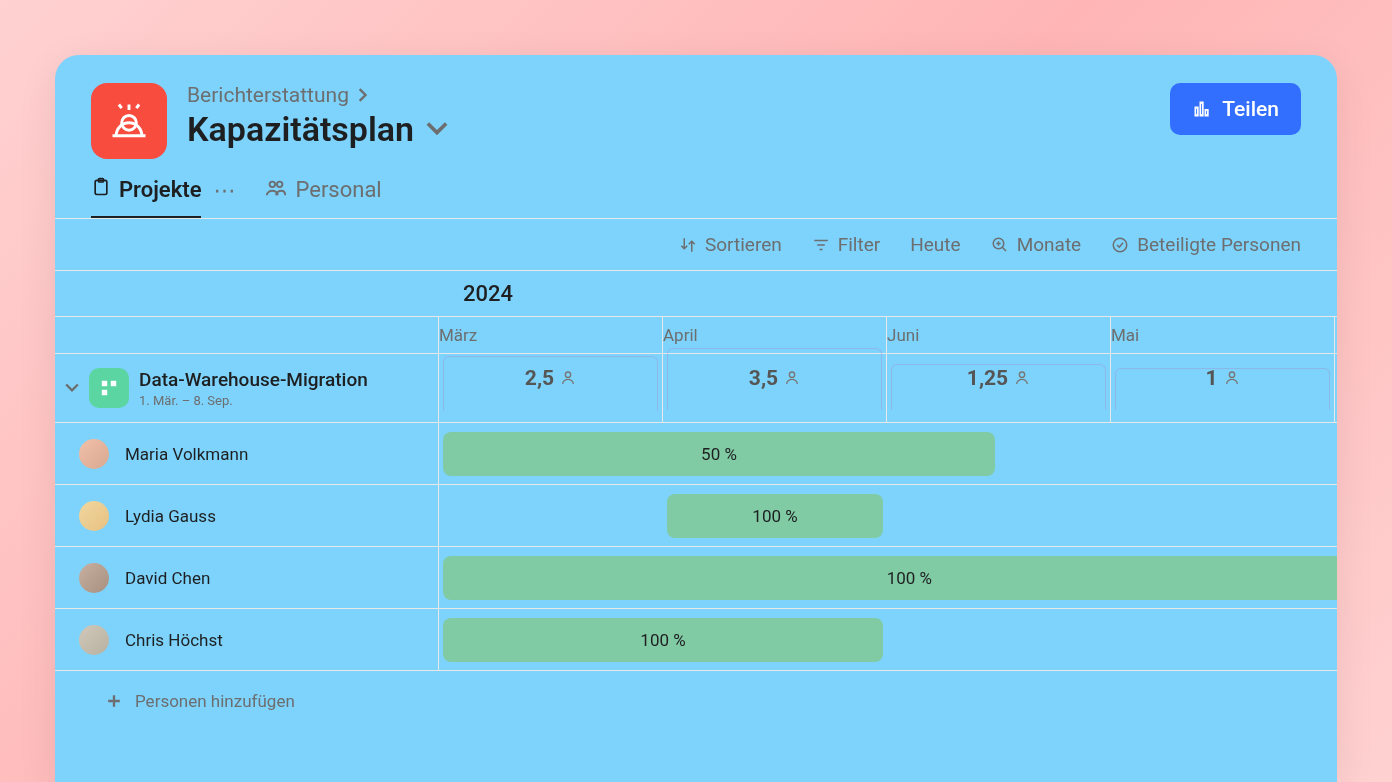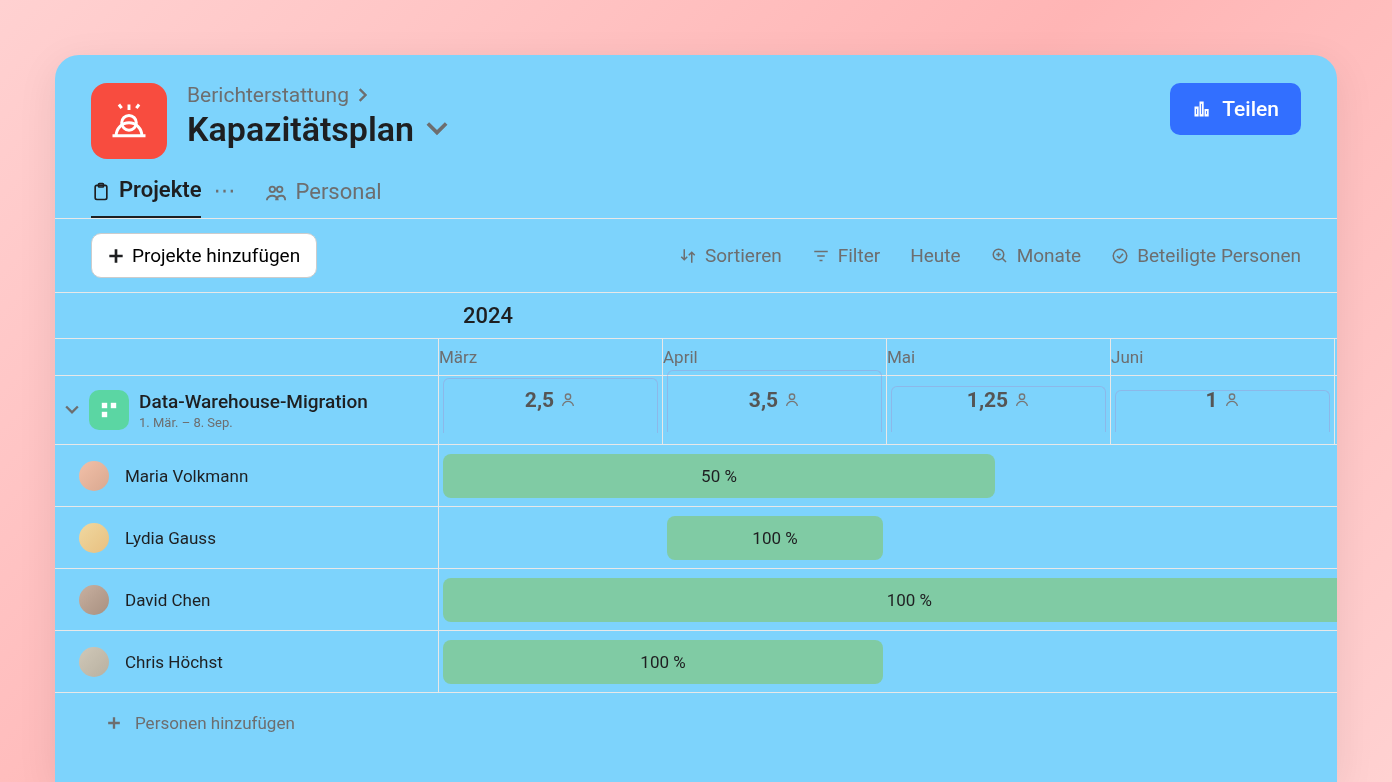--- a/index.html
+++ b/index.html
@@ -47,21 +47,21 @@
     display: flex; align-items: center; gap: 10px;
     cursor: pointer;
   }
   .tabs {
     display: flex;
     gap: 28px;
     padding: 18px 36px 0 36px;
     border-bottom: 1px solid #e8e8e8;
   }
   .tab {
-    display: flex; align-items: flex-end; gap: 8px;
+    display: flex; align-items: flex-start; gap: 8px;
     padding-bottom: 14px;
     font-size: 22px;
     color: #6d6e6f;
     cursor: pointer;
   }
   .tab.active {
     color: #1e1f21;
     font-weight: 600;
     border-bottom: 2px solid #1e1f21;
   }
@@ -243,26 +243,20 @@
       <svg width="22" height="22" viewBox="0 0 24 24" fill="none" stroke="#6d6e6f" stroke-width="2">
           <circle cx="8" cy="8" r="3"></circle>
           <circle cx="16" cy="8" r="3"></circle>
           <path d="M2 20c0-3 3-5 6-5s6 2 6 5M12 20c0-3 3-5 6-5s4 2 4 5"></path>
         </svg>
       <span>Personal</span>
     </div>
   </div>
 
   <div class="toolbar">
-    <button class="add-projects-btn">
-      <svg width="16" height="16" viewBox="0 0 12 12" stroke="#1e1f21" stroke-width="2">
-          <path d="M6 1v10M1 6h10"></path>
-        </svg>
-      <span>Projekte hinzufügen</span>
-    </button>
     <div class="toolbar-right">
       <div class="tool-item">
         <svg width="18" height="18" viewBox="0 0 24 24" fill="none" stroke="#6d6e6f" stroke-width="2">
             <path d="M7 3v14M3 13l4 4 4-4M17 21V7M13 11l4-4 4 4"></path>
           </svg>
         <span>Sortieren</span>
       </div>
       <div class="tool-item">
         <svg width="18" height="18" viewBox="0 0 24 24" fill="none" stroke="#6d6e6f" stroke-width="2">
             <path d="M3 6h18M7 12h10M10 18h4"></path>
@@ -289,22 +283,22 @@
     </div>
   </div>
 
   <div class="grid">
     <div class="year-row">2024</div>
 
     <div class="months-row">
       <div class="left-spacer"></div>
       <div class="month-cell">März</div>
       <div class="month-cell">April</div>
+      <div class="month-cell">Juni</div>
       <div class="month-cell">Mai</div>
-      <div class="month-cell">Juni</div>
     </div>
 
     <div class="project-row">
       <div class="project-left">
         <svg class="chevron" width="14" height="14" viewBox="0 0 12 8" fill="none" stroke="#6d6e6f" stroke-width="2">
             <path d="M1 1l5 5 5-5"></path>
           </svg>
         <div class="proj-thumb">
           <svg width="18" height="18" viewBox="0 0 10 10" fill="#fff">
               <rect x="1" y="1" width="3" height="3"></rect>

